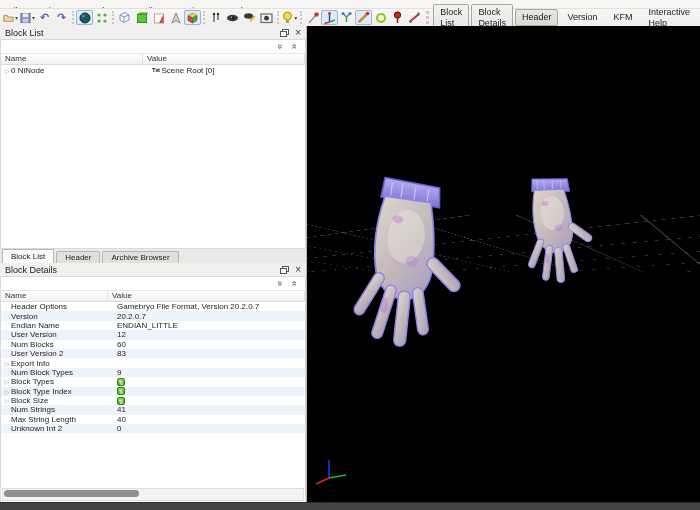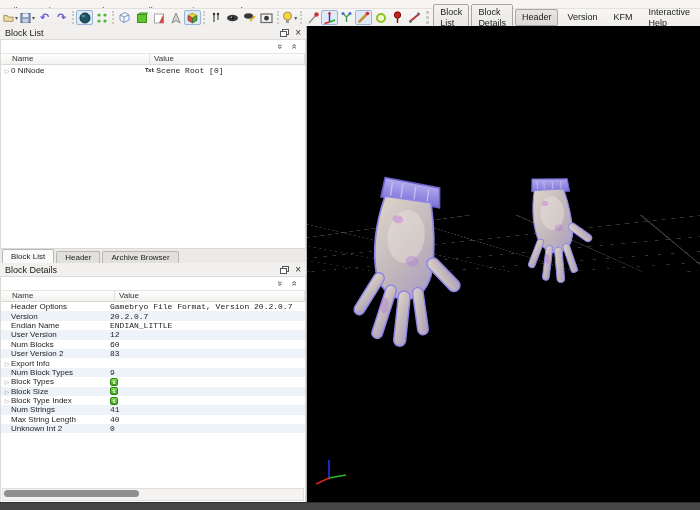--- a/index.html
+++ b/index.html
@@ -27,30 +27,30 @@
   .dock-title{height:13px;display:flex;align-items:center;font-size:9px;color:#1a1a1a;padding:0 5px;background:#f1f0ee;}
   .dock-title .sp{flex:1;}
   .flicon{width:9px;height:8px;position:relative;margin-right:6px;}
   .flicon::before{content:"";position:absolute;right:0;top:0;width:5px;height:4px;border:1px solid #555;background:#fff;}
   .flicon::after{content:"";position:absolute;left:0;bottom:0;width:5px;height:4px;border:1px solid #555;background:#fff;}
   .xicon{font-size:10px;line-height:10px;color:#333;}
   .chevrow{height:13px;display:flex;justify-content:flex-end;align-items:center;gap:10px;padding-right:8px;background:#fff;border:1px solid #dcdad7;border-bottom:none;}
   .chev{font-size:9px;color:#3a3a3a;display:inline-block;line-height:9px;}
   .chev.down{transform:rotate(90deg);}
   .chev.up{transform:rotate(-90deg);}
-  .colh{display:grid;height:12px;background:linear-gradient(#fefefe,#f2f1ef);border:1px solid #dcdad7;border-top:1px solid #e8e6e3;font-size:8px;color:#333;box-sizing:border-box;padding-left:7px;}
+  .colh{display:grid;height:12px;background:linear-gradient(#fefefe,#f2f1ef);border:1px solid #dcdad7;border-top:1px solid #e8e6e3;font-size:8px;color:#333;box-sizing:border-box;}
   .colh span{padding-left:4px;line-height:10px;border-right:1px solid #e4e2df;overflow:hidden;}
   .bl-grid{grid-template-columns:142px 1fr;}
   .bd-grid{grid-template-columns:107px 1fr;}
   .treearea{background:#fff;border:1px solid #dcdad7;border-top:none;flex:1;overflow:hidden;display:flex;flex-direction:column;}
-  .trow{display:grid;align-items:center;height:10px;flex:0 0 10px;font-size:8px;color:#1c1c1c;}
+  .trow{display:grid;align-items:center;height:10px;flex:0 0 10px;font-size:8px;color:#1c1c1c;gap:7px;}
   .bd .trow{height:9.4px;flex:0 0 9.4px;}
   .trow:nth-child(even){background:#eef3fa;}
   .trow .name{display:flex;align-items:center;overflow:hidden;white-space:nowrap;padding-left:2px;}
-  .trow .val{display:flex;align-items:center;gap:2px;overflow:hidden;white-space:nowrap;padding-left:2px;font-family:Liberation Mono, monospace;}
+  .trow .val{display:flex;align-items:center;gap:2px;overflow:hidden;white-space:nowrap;padding-left:2px;}
   .exp{flex:0 0 8px;width:8px;font-size:6px;color:#9b9b9b;text-align:center;}
   .txtbadge{font-size:6px;font-weight:bold;color:#222;letter-spacing:-0.5px;}
   .arr{width:8px;height:8px;border-radius:2px;background:linear-gradient(#86dc55,#3da01e);border:1px solid #2c8010;
        color:#fff;font-size:6px;line-height:8px;text-align:center;box-sizing:border-box;}
   .tabbar{height:14px;display:flex;align-items:flex-end;background:#ebeae8;padding-left:2px;}
   .tab{font-size:8px;color:#222;border:1px solid #b8b6b3;border-bottom:none;background:#e1e0dd;
        border-radius:2px 2px 0 0;padding:0 8px;height:11px;line-height:11px;margin-right:2px;}
   .tab.active{background:#fbfafa;height:13px;line-height:13px;}
   .blockdetails{flex:1;display:flex;flex-direction:column;min-height:0;}
   .bd .spacerfill{flex:1;background:#fff;}
@@ -367,30 +367,30 @@
             <span class="exp">▷</span>
             <span>Block Types</span>
           </span>
         <span class="val">
             <span class="arr">⇅</span>
           </span>
       </div>
       <div class="trow bd-grid">
         <span class="name">
             <span class="exp">▷</span>
+            <span>Block Type Index</span>
+          </span>
+        <span class="val">
+            <span class="arr">⇅</span>
+          </span>
+      </div>
+      <div class="trow bd-grid">
+        <span class="name">
+            <span class="exp">▷</span>
             <span>Block Size</span>
-          </span>
-        <span class="val">
-            <span class="arr">⇅</span>
-          </span>
-      </div>
-      <div class="trow bd-grid">
-        <span class="name">
-            <span class="exp">▷</span>
-            <span>Block Type Index</span>
           </span>
         <span class="val">
             <span class="arr">⇅</span>
           </span>
       </div>
       <div class="trow bd-grid">
         <span class="name">
             <span class="exp"></span>
             <span>Num Strings</span>
           </span>

